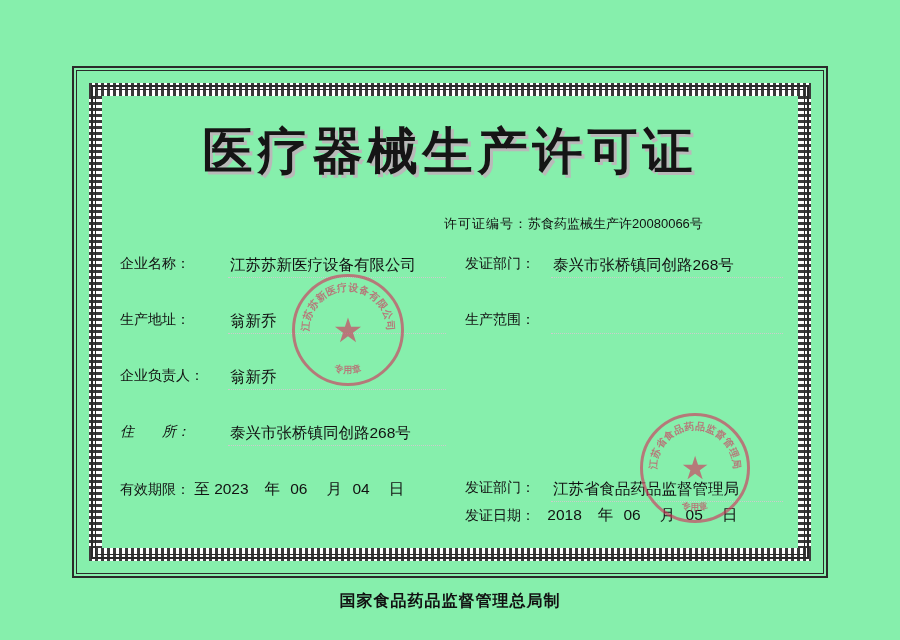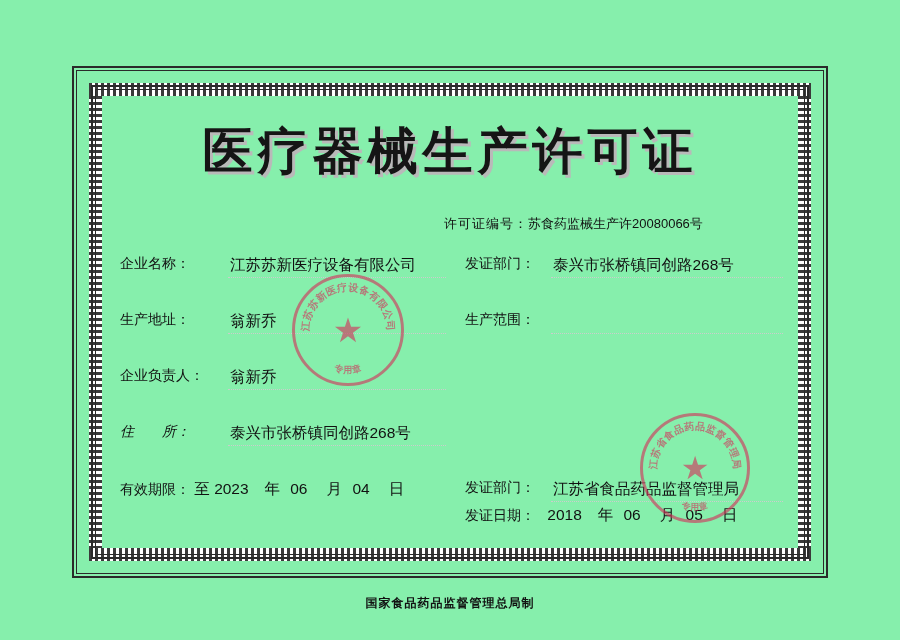--- a/index.html
+++ b/index.html
@@ -202,21 +202,21 @@
   }
   #seal-issuer .star { font-size: 32px; }
 
   
   .footer {
     position: absolute;
     left: 0;
     right: 0;
     bottom: 28px;
     text-align: center;
-    font-size: 12px;
+    font-size: 16px;
     font-weight: bold;
     color: #111;
     letter-spacing: 1px;
   }
 </style>
 </head>
 <body>
 
 <div class="certificate">
 

